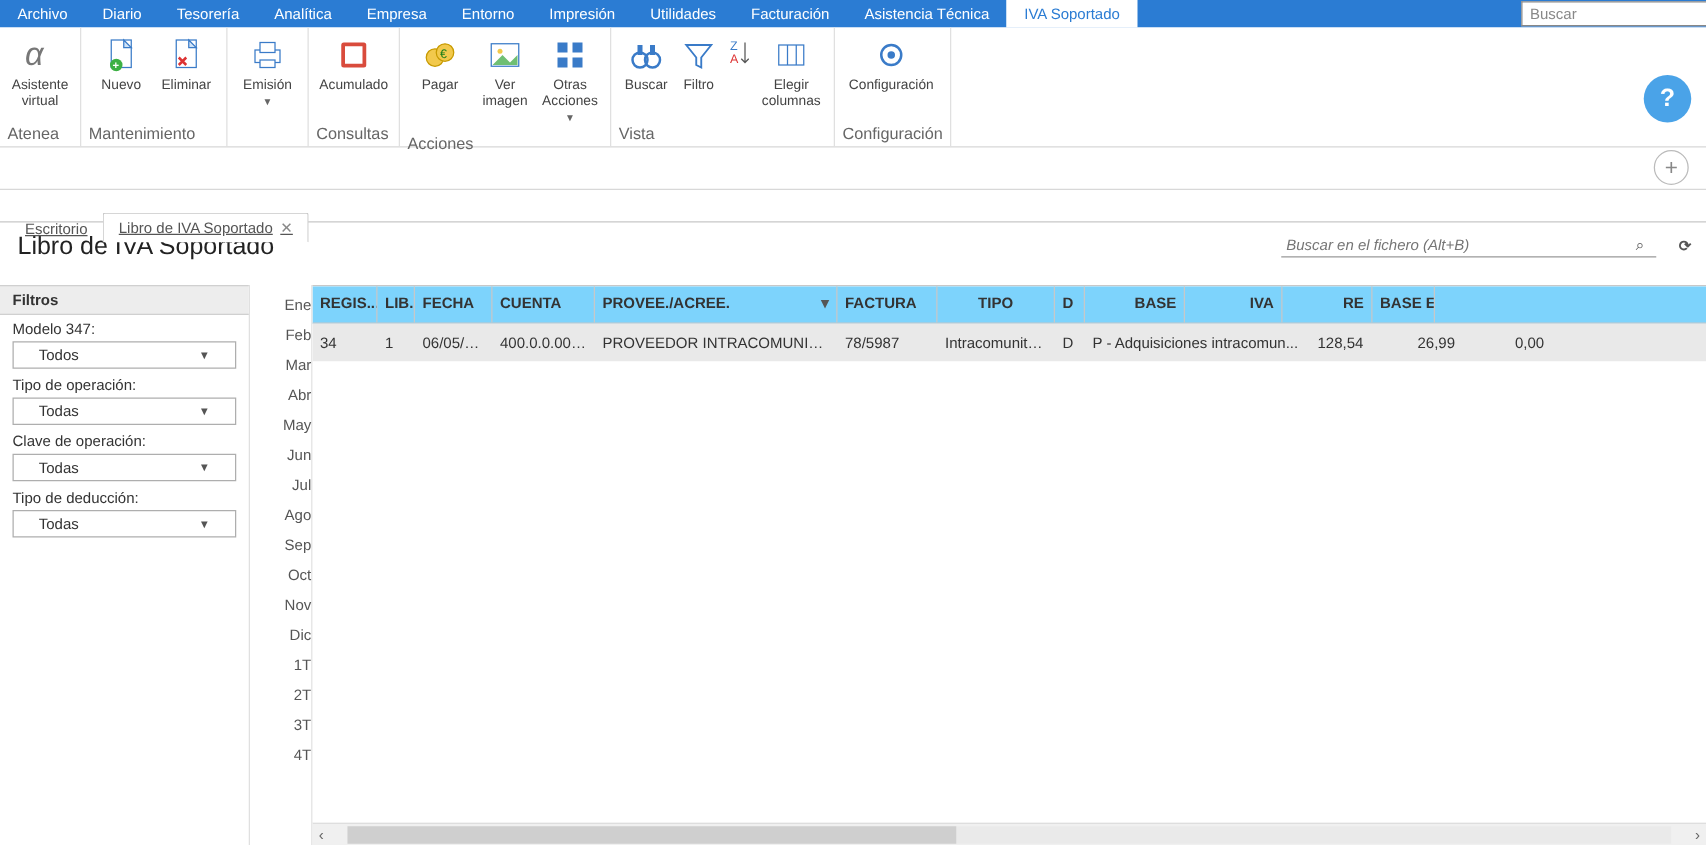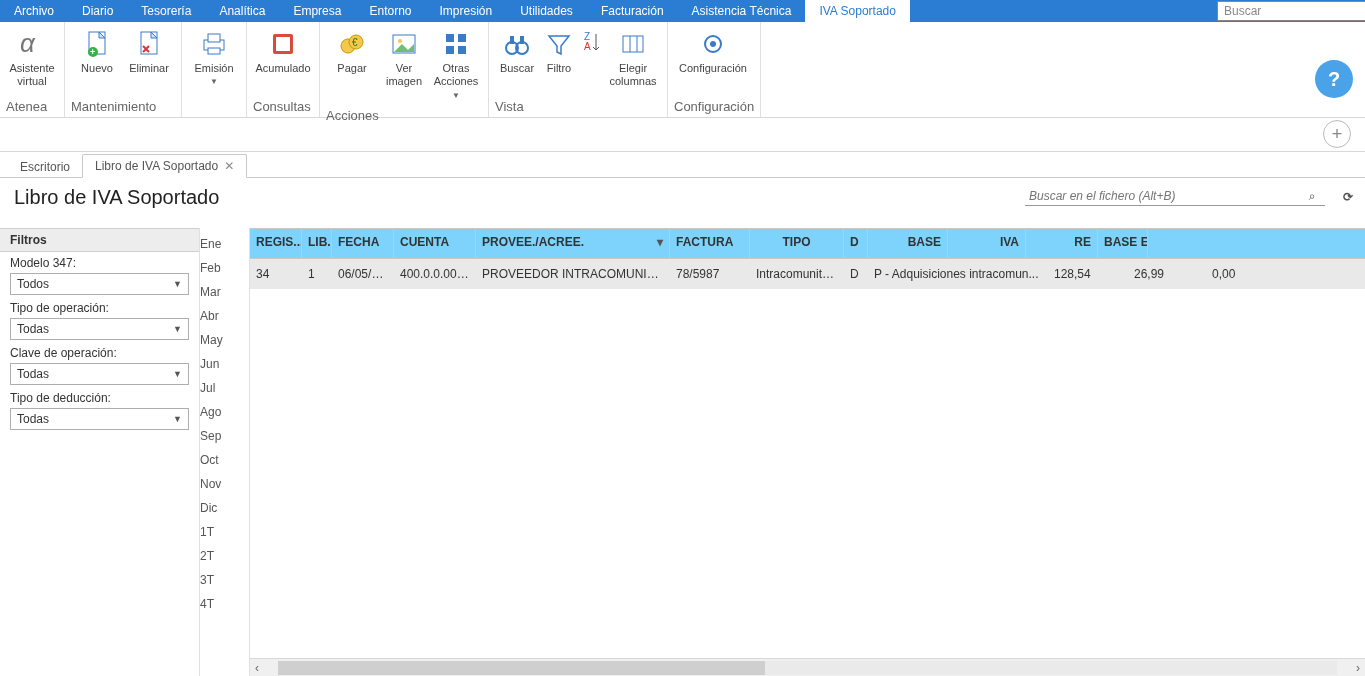--- a/index.html
+++ b/index.html
@@ -19,43 +19,43 @@
 .ribbon-btn .icon { width: 32px; height: 32px; margin-bottom: 2px; display:flex; align-items:center; justify-content:center; }
 .ribbon-btn .caret { font-size: 8px; color: #666; }
 .ribbon-btn-sm { width: 26px; height: 62px; display:flex; flex-direction:column; align-items:center; padding-top:4px; cursor:pointer; }
 .ribbon-group-label { font-size: 13px; color: #666; padding: 2px 0 3px; }
 .help-bubble { position:absolute; right:12px; top:60px; width:38px; height:38px; border-radius:50%; background:#4aa3e8; display:flex; align-items:center; justify-content:center; color:#fff; font-size:20px; font-weight:bold; }
 
 
 .plus-row { height: 34px; border-bottom: 1px solid #d8d8d8; position: relative; }
 .plus-circle { position:absolute; right:14px; top:2px; width:28px; height:28px; border:1px solid #bbb; border-radius:50%; display:flex; align-items:center; justify-content:center; color:#888; font-size:18px; cursor:pointer;}
 .doc-tabs { display:flex; height: 26px; align-items: flex-end; border-bottom: 1px solid #c8c8c8; padding-left: 8px; }
-.doc-tab { padding: 4px 12px; font-size: 12px; color:#555; cursor:pointer; position:relative; top:1px; }
+.doc-tab { padding: 4px 12px; font-size: 12px; color:#555; cursor:pointer; position:relative; top:17px;text-decoration:underline; }
 .doc-tab.active { border:1px solid #c8c8c8; border-bottom:1px solid #fff; background:#fff; border-radius:2px 2px 0 0; }
 .doc-tab .close { margin-left:6px; color:#888; cursor:pointer; }
 
 
 .page-title { font-size: 20px; padding: 8px 14px 6px; color:#222; font-weight:400; }
 .title-row { display:flex; align-items:center; }
 .title-row .search-file { margin-left:auto; margin-right:10px; width:300px; border-bottom:1px solid #999; display:flex; align-items:center; padding:2px 4px;}
 .title-row .search-file input { border:none; outline:none; flex:1; font-size:12px; font-style: italic; color:#777; }
 .title-row .tool-icon { width:18px; text-align:center; color:#555; cursor:pointer; margin-left:4px;}
 .refresh-icon { color:#2b7cd3; font-weight:bold; }
 
 
 .main { display:flex; position:absolute; top:228px; bottom:0; left:0; right:0; }
 .filters { width:200px; border-right:1px solid #e0e0e0; }
 .filters-head { background:#ededed; border-top:1px solid #d0d0d0; border-bottom:1px solid #d0d0d0; padding:4px 10px; font-size:12px; font-weight:600;}
 .filter-block { padding:4px 10px 2px; }
 .filter-block label { font-size:12px; color:#333; display:block; margin-bottom:3px;}
-.filter-block .select { border:1px solid #aeaeae; height:22px; display:flex; align-items:center; justify-content:space-between; padding:0 6px; font-size:12px; background:#fff; cursor:pointer;}
+.filter-block .select { border:1px solid #aeaeae; height:22px; display:flex; align-items:center; justify-content:space-between; padding:0 20px; font-size:12px; background:#fff; cursor:pointer;}
 .filter-block .select .arrow{ font-size:9px; color:#555;}
 
 .month-col { width:50px; border-right:1px solid #e0e0e0; padding-top:4px;}
-.month-col .m { text-align:left; font-size:12px; color:#555; padding:5px 0; cursor:pointer;}
+.month-col .m { text-align:right; font-size:12px; color:#555; padding:5px 0; cursor:pointer;}
 
 .grid-wrap { flex:1; display:flex; flex-direction:column; overflow:hidden; border-top:1px solid #c8c8c8;}
 .grid-header { display:flex; height:30px; background:#7dd3fc; border-bottom:1px solid #c8c8c8; font-size:12px; font-weight:600; color:#333;}
 .grid-header .col { border-right:1px solid #c8c8c8; padding:6px 6px; overflow:hidden; white-space:nowrap;}
 .grid-body { flex:1; overflow:hidden; position:relative; background:#fff;}
 .grid-row { display:flex; height:30px; align-items:center; font-size:12px; background:#e9e9e9;}
 .grid-row .cell { padding:0 6px; overflow:hidden; white-space:nowrap; text-overflow:ellipsis;}
 .hscroll { height:18px; background:#f0f0f0; display:flex; align-items:center; border-top:1px solid #d8d8d8;}
 .hscroll .track { flex:1; height:14px; background:#eaeaea; margin:0 14px; position:relative;}
 .hscroll .thumb { position:absolute; left:0; top:0; height:14px; width:46%; background:#cfcfcf;}

